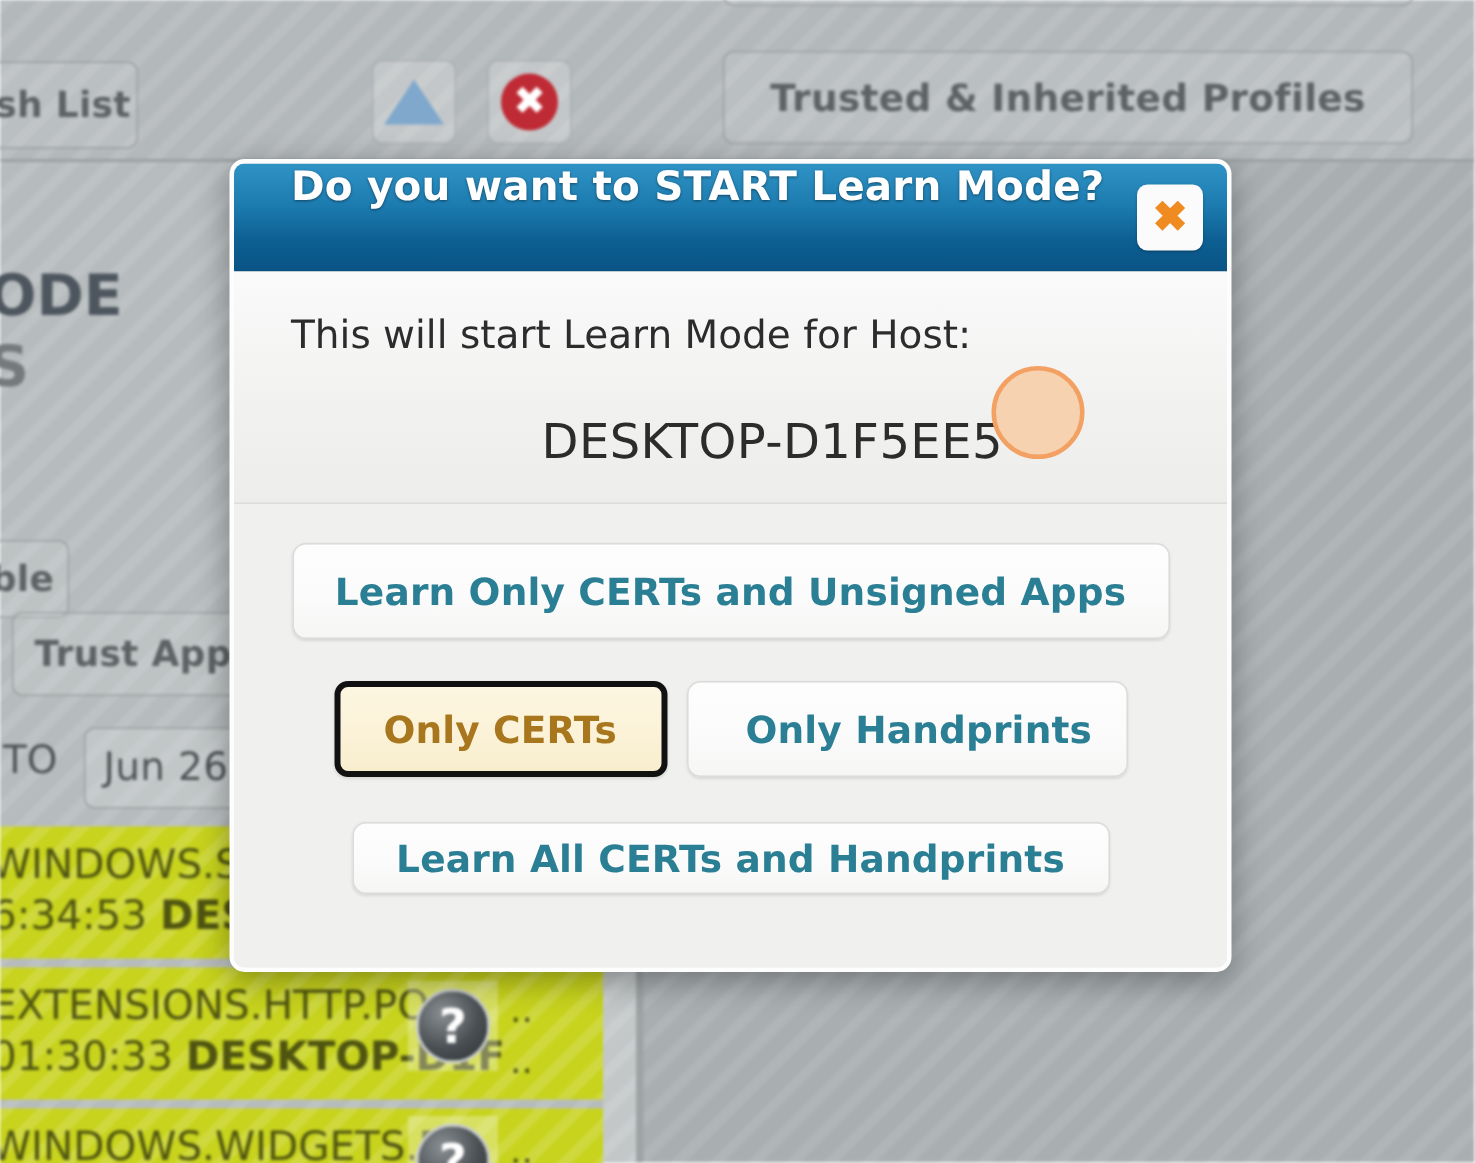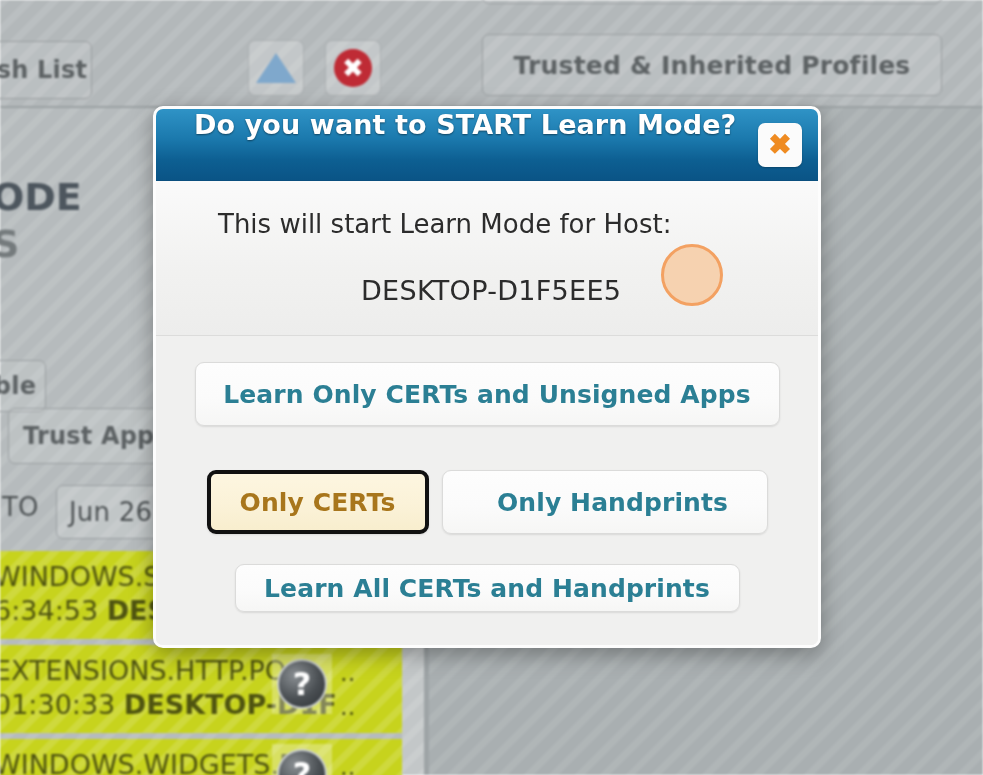--- a/index.html
+++ b/index.html
@@ -253,26 +253,25 @@
     position: relative;
     background: linear-gradient(to bottom, #fafafa 0%, #f1f1f0 60%, #ededec 100%);
     border-bottom: 1px solid #dcdcdb;
   }
   #dialog-message-primary {
     position: absolute;
     left: 38px; top: 28px;
     font-size: 26px;
     color: #2c2c2c;
     white-space: nowrap;
-    margin-left: 24px;
   }
   #dialog-message-host {
     position: absolute;
     left: 205px; top: 94px;
-    font-size: 27px;
+    font-size: 32px;
     color: #2c2c2c;
     letter-spacing: 0.3px;
     white-space: nowrap;
   }
   #cursor-highlight-circle {
     position: absolute;
     left: 505px; top: 160px;
     width: 62px; height: 62px;
     border-radius: 50%;
     background: #f6d2b0;
@@ -302,42 +301,42 @@
     white-space: nowrap;
     cursor: pointer;
     box-shadow: 0 1px 2px rgba(0,0,0,0.10);
     display: flex;
     align-items: center;
     justify-content: center;
   }
 
   #btn-learn-certs-unsigned {
     width: 585px; height: 64px;
-    margin-bottom: 44px;
+    margin-bottom: 28px;
   }
 
   #dialog-button-row-middle {
     display: flex;
     align-items: center;
     gap: 13px;
     margin-bottom: 30px;
   }
 
   #btn-only-certs {
     width: 222px; height: 64px;
     background: linear-gradient(to bottom, #fdf6e0 0%, #fbf2d8 55%, #f8eece 100%);
     border: 4px solid #111111;
     border-radius: 9px;
     color: #a8761c;
     font-size: 25px;
     font-weight: bold;
     text-align: center;
   }
   #btn-only-handprints {
-    width: 326px; height: 64px; padding-left: 16px;
+    width: 294px; height: 64px; padding-left: 16px;
   }
   #btn-learn-all {
     width: 505px; height: 48px;
   }
 </style>
 </head>
 <body>
 
 <div id="app-background">
   <div class="bg-left-panel"></div>

